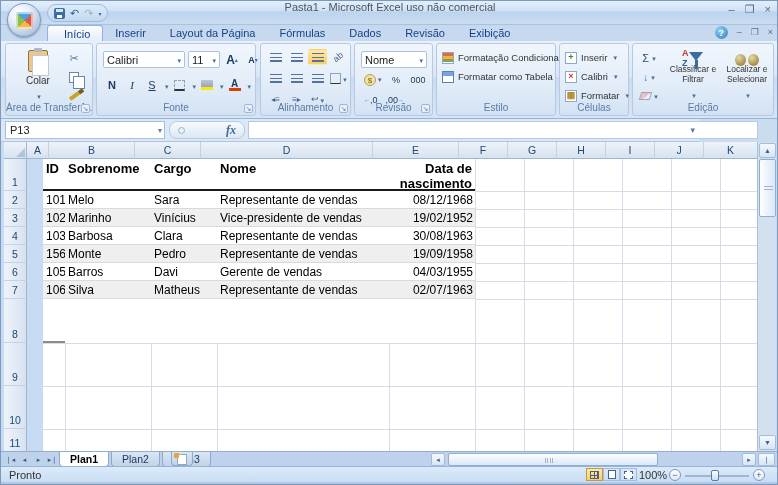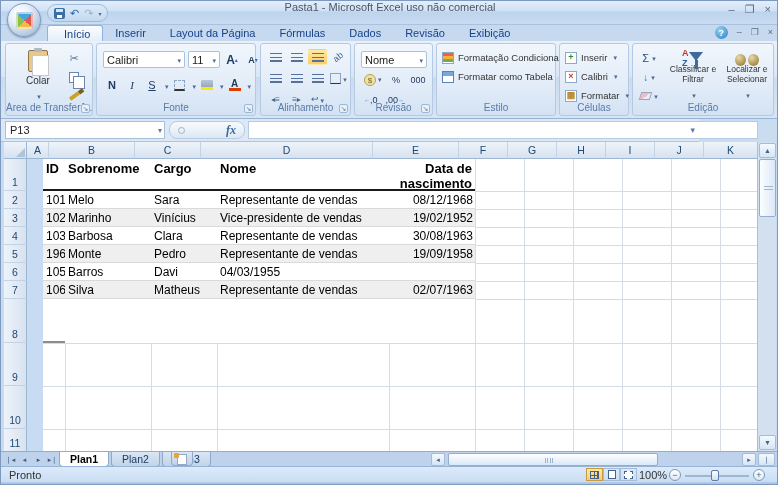--- a/index.html
+++ b/index.html
@@ -574,31 +574,32 @@
 
             <div class="trow">
               <div class="tc">103</div>
               <div class="tc">Barbosa</div>
               <div class="tc">Clara</div>
               <div class="tc">Representante de vendas</div>
               <div class="tc">30/08/1963</div>
             </div>
 
             <div class="trow">
-              <div class="tc">196</div>
+              <div class="tc">156</div>
               <div class="tc">Monte</div>
               <div class="tc">Pedro</div>
               <div class="tc">Representante de vendas</div>
               <div class="tc">19/09/1958</div>
             </div>
 
             <div class="trow">
               <div class="tc">105</div>
               <div class="tc">Barros</div>
               <div class="tc">Davi</div>
+              <div class="tc">Gerente de vendas</div>
               <div class="tc">04/03/1955</div>
             </div>
 
             <div class="trow">
               <div class="tc">106</div>
               <div class="tc">Silva</div>
               <div class="tc">Matheus</div>
               <div class="tc">Representante de vendas</div>
               <div class="tc">02/07/1963</div>
             </div>

